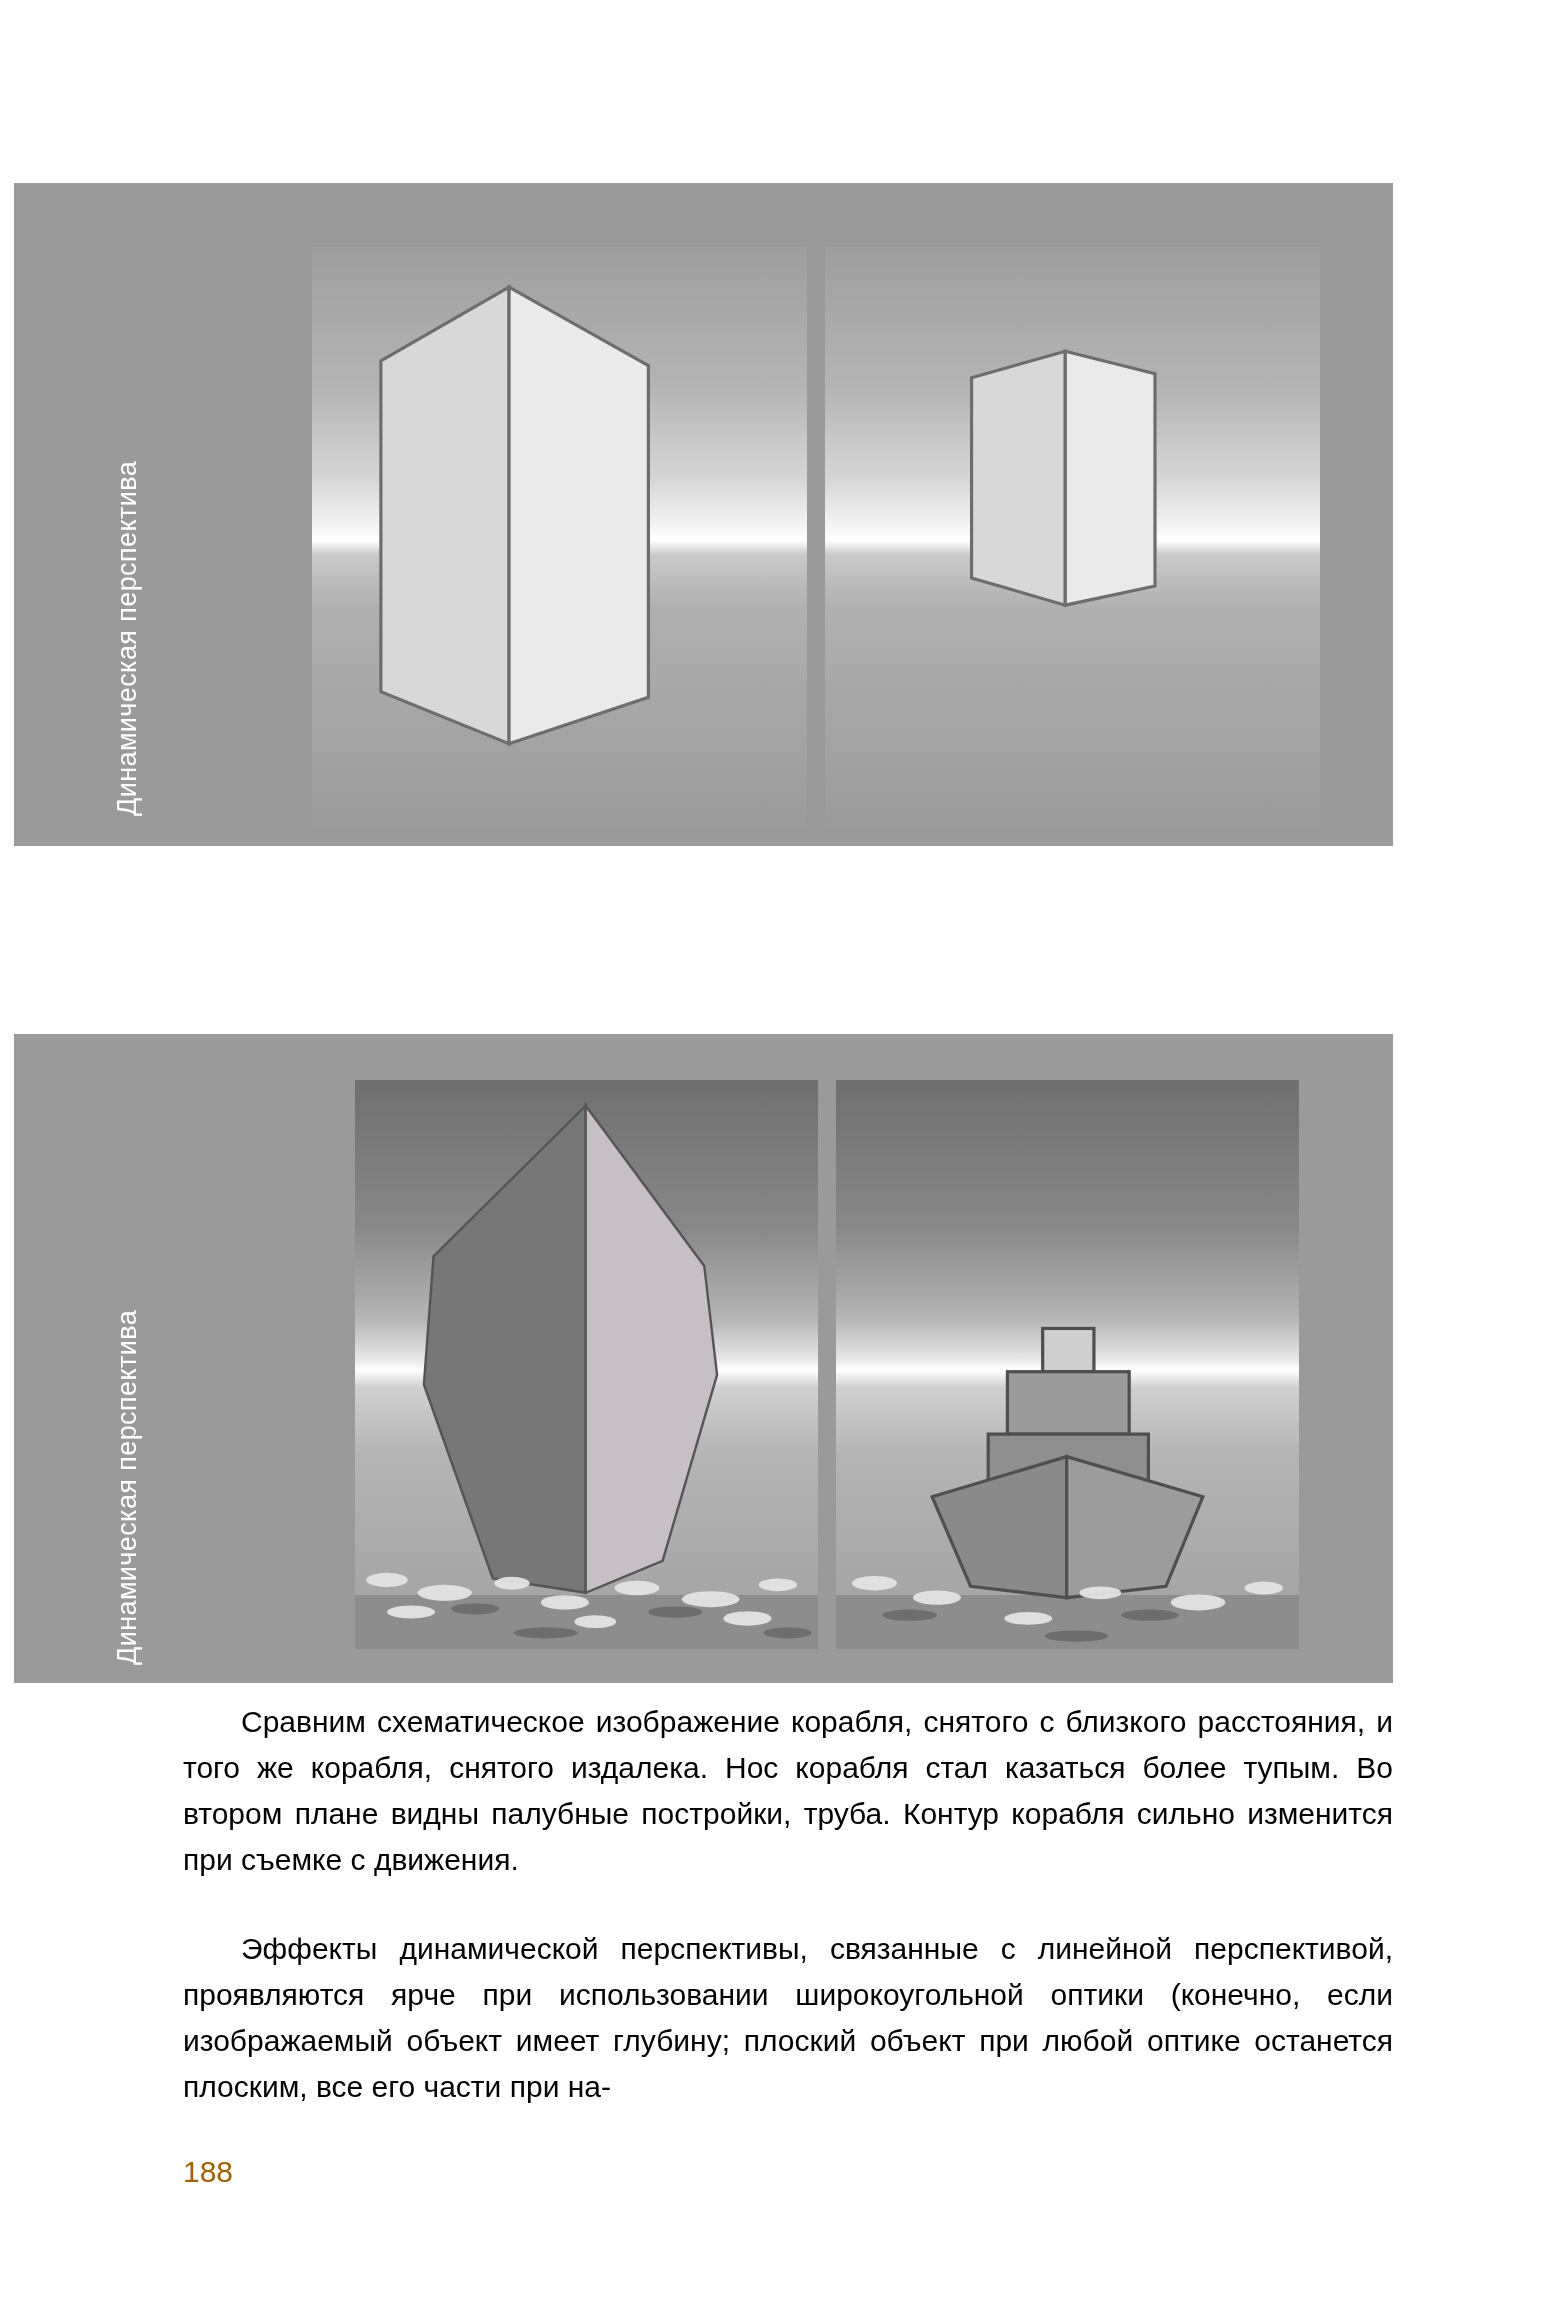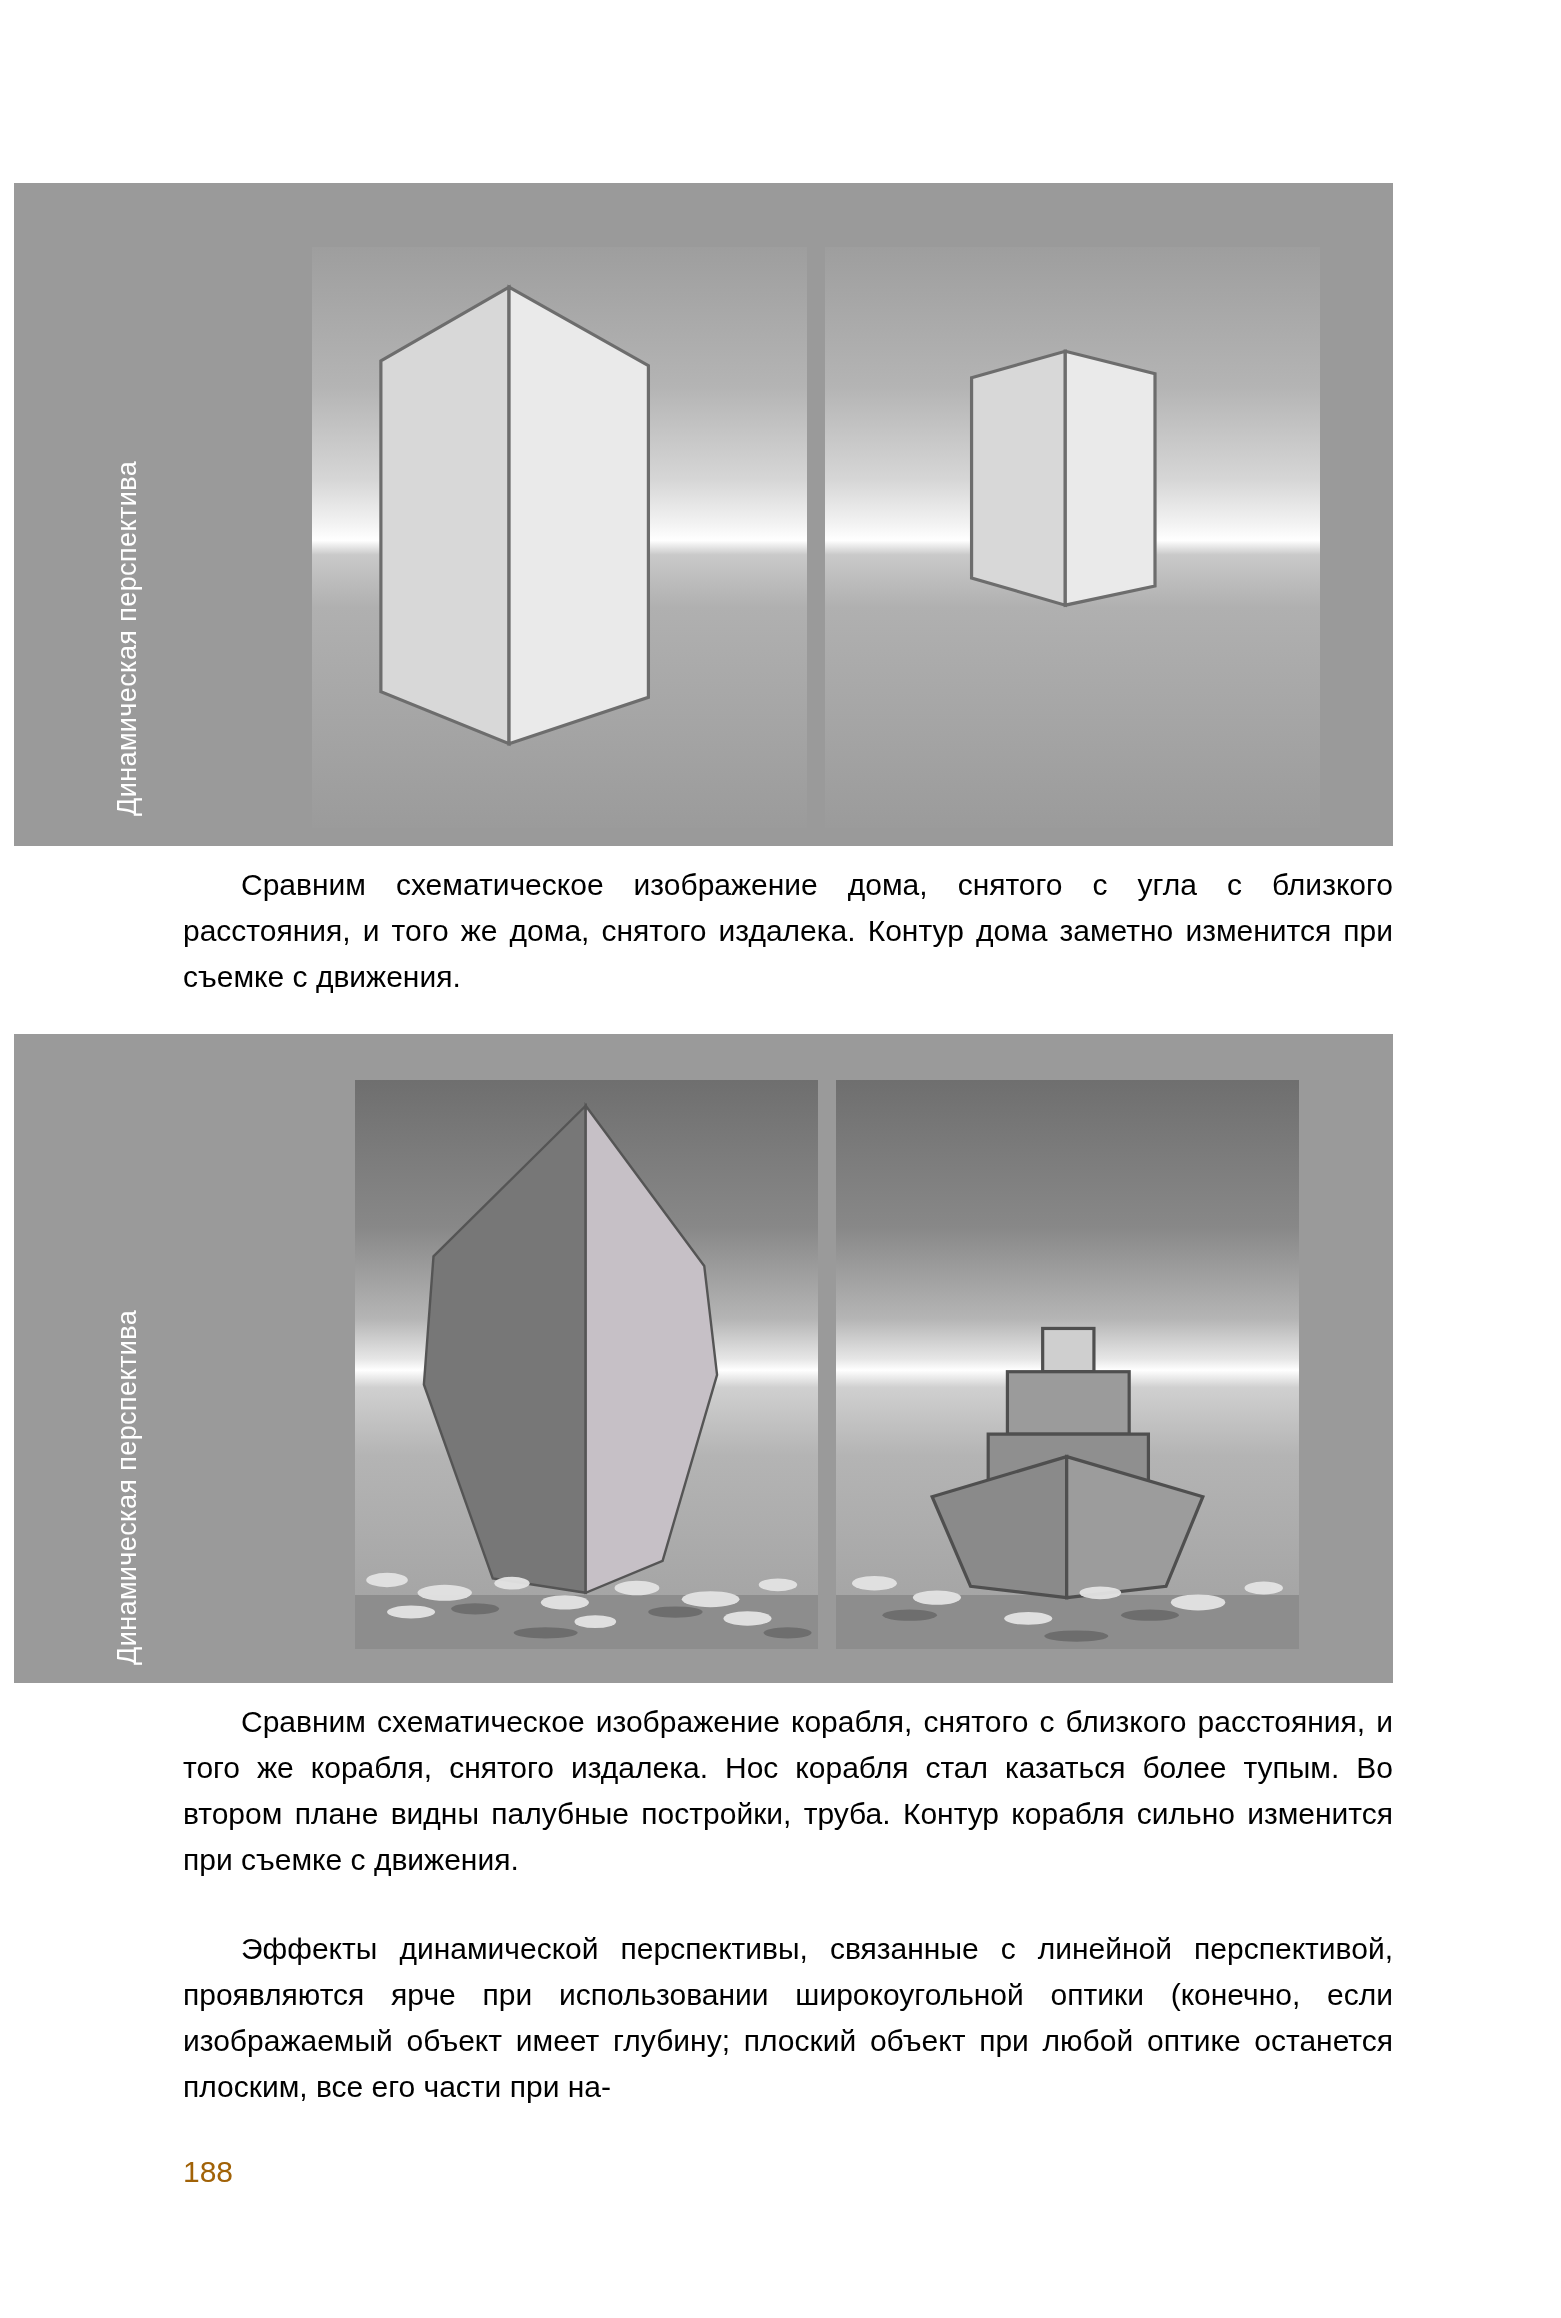--- a/index.html
+++ b/index.html
@@ -165,23 +165,20 @@
     <div class="panel panel-house">
       <div class="house-scene"></div>
       <svg viewBox="0 0 618 725" width="495" height="581">
         <polygon points="183,163 300,130 300,447 183,413" fill="#d8d8d8" stroke="#6d6d6d" stroke-width="4"></polygon>
         <polygon points="300,130 412,158 412,423 300,447" fill="#eaeaea" stroke="#6d6d6d" stroke-width="4"></polygon>
       </svg>
     </div>
 
   </div>
 
-  <div class="para" id="para-1">
-    <p class="indent">Сравним схематическое изображение дома, снятого с угла с близкого расстояния, и того же дома, снятого издалека. Контур дома заметно изменится при съемке с движения.</p>
-  </div>
 
   <div class="figure-band" id="figure-band-2"></div>
 
   <div class="side-caption" id="side-caption-2">Динамическая перспектива</div>
 
   <div class="panel-pair" id="panel-pair-2">
 
     <div class="panel panel-ship">
       <div class="ship-scene"></div>
       <div class="sea"></div>

